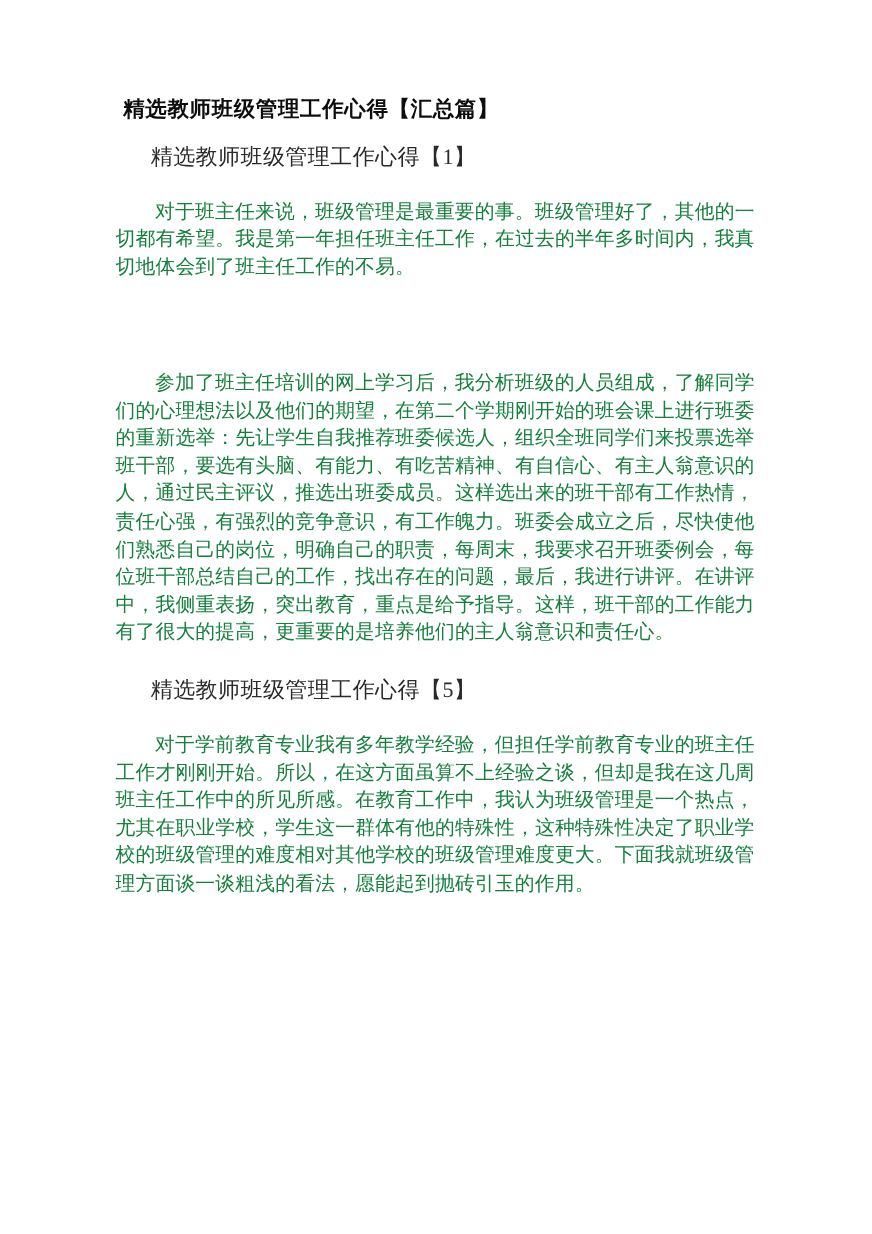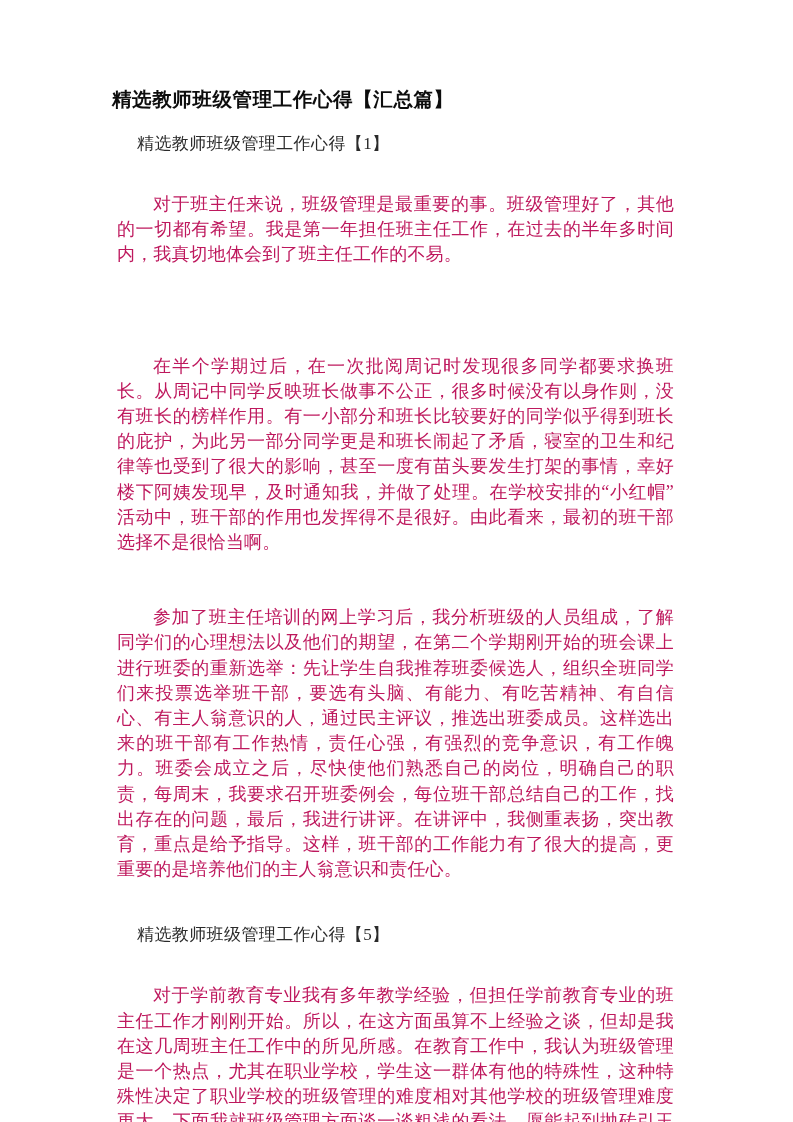--- a/index.html
+++ b/index.html
@@ -28,37 +28,37 @@
     font-size: 19.5px;
     font-weight: bold;
     line-height: 27px;
     letter-spacing: 0.6px;
     margin: 0 0 18px 11px;
     text-align: left;
     color: #0d0d0d;
     white-space: nowrap;
   }
   .section-heading {
-    font-size: 17px;
+    font-size: 20px;
     font-weight: normal;
     line-height: 25px;
     letter-spacing: 0.4px;
     margin: 0 0 0 36px;
     color: #2a2a2a;
     text-align: justify;
   }
   .para {
     font-size: 18px;
     line-height: 25.2px;
     letter-spacing: 0.15px;
-    margin: 16px;
+    margin: 4px;
     text-align: justify;
     text-justify: inter-ideograph;
     text-indent: 2em;
-    color: #be185d;
+    color: #15803d;
     word-break: break-all;
   }
   .gap-sm { height: 18px; }
   .gap-md { height: 20px; }
   .gap-lg { height: 24px; }
   .body-block { width: 589px; }
 </style>
 </head>
 <body>
 
@@ -72,21 +72,20 @@
       <p class="section-heading">精选教师班级管理工作心得【1】</p>
       <div class="gap-md"></div>
 
       <p class="para">对于班主任来说，班级管理是最重要的事。班级管理好了，其他的一切都有希望。我是第一年担任班主任工作，在过去的半年多时间内，我真切地体会到了班主任工作的不易。</p>
       <div class="gap-sm"></div>
 
       <div class="gap-sm"></div>
 
       <div class="gap-sm"></div>
 
-      <p class="para">在半个学期过后，在一次批阅周记时发现很多同学都要求换班长。从周记中同学反映班长做事不公正，很多时候没有以身作则，没有班长的榜样作用。有一小部分和班长比较要好的同学似乎得到班长的庇护，为此另一部分同学更是和班长闹起了矛盾，寝室的卫生和纪律等也受到了很大的影响，甚至一度有苗头要发生打架的事情，幸好楼下阿姨发现早，及时通知我，并做了处理。在学校安排的“小红帽”活动中，班干部的作用也发挥得不是很好。由此看来，最初的班干部选择不是很恰当啊。</p>
       <div class="gap-sm"></div>
 
       <p class="para">参加了班主任培训的网上学习后，我分析班级的人员组成，了解同学们的心理想法以及他们的期望，在第二个学期刚开始的班会课上进行班委的重新选举：先让学生自我推荐班委候选人，组织全班同学们来投票选举班干部，要选有头脑、有能力、有吃苦精神、有自信心、有主人翁意识的人，通过民主评议，推选出班委成员。这样选出来的班干部有工作热情，责任心强，有强烈的竞争意识，有工作魄力。班委会成立之后，尽快使他们熟悉自己的岗位，明确自己的职责，每周末，我要求召开班委例会，每位班干部总结自己的工作，找出存在的问题，最后，我进行讲评。在讲评中，我侧重表扬，突出教育，重点是给予指导。这样，班干部的工作能力有了很大的提高，更重要的是培养他们的主人翁意识和责任心。</p>
     </div>
 
     <div class="gap-lg"></div>
 
     <div>
       <p class="section-heading">精选教师班级管理工作心得【5】</p>
       <div class="gap-md"></div>

